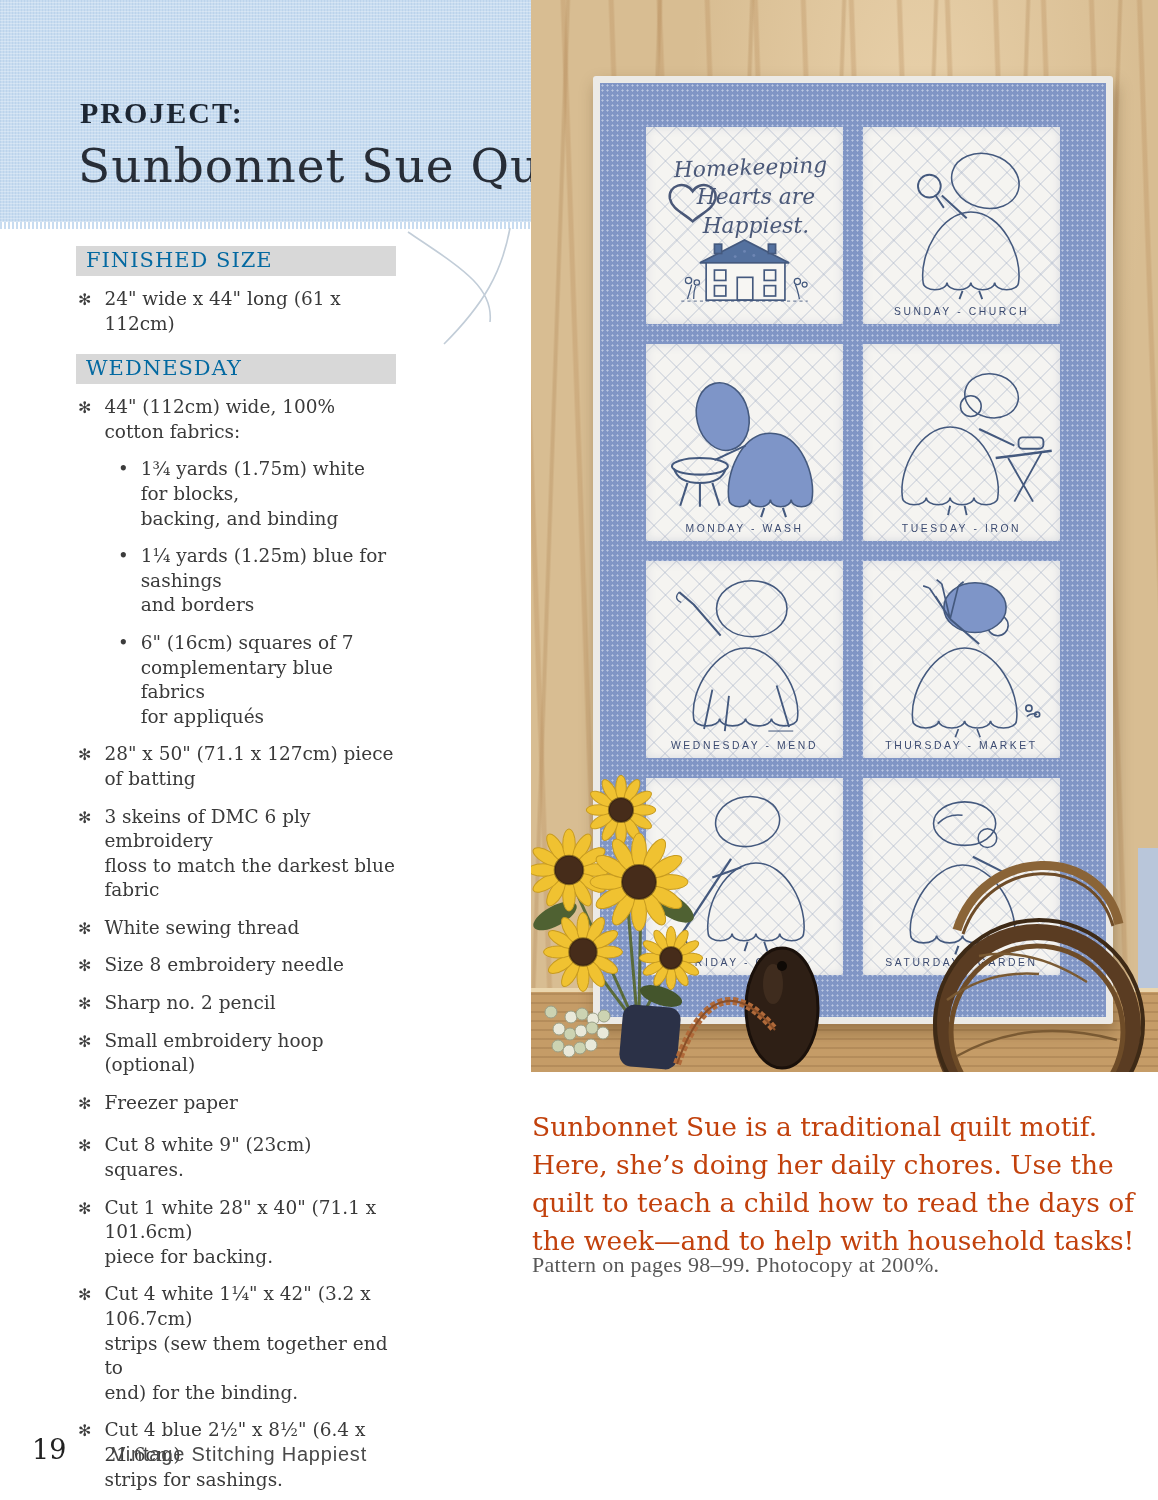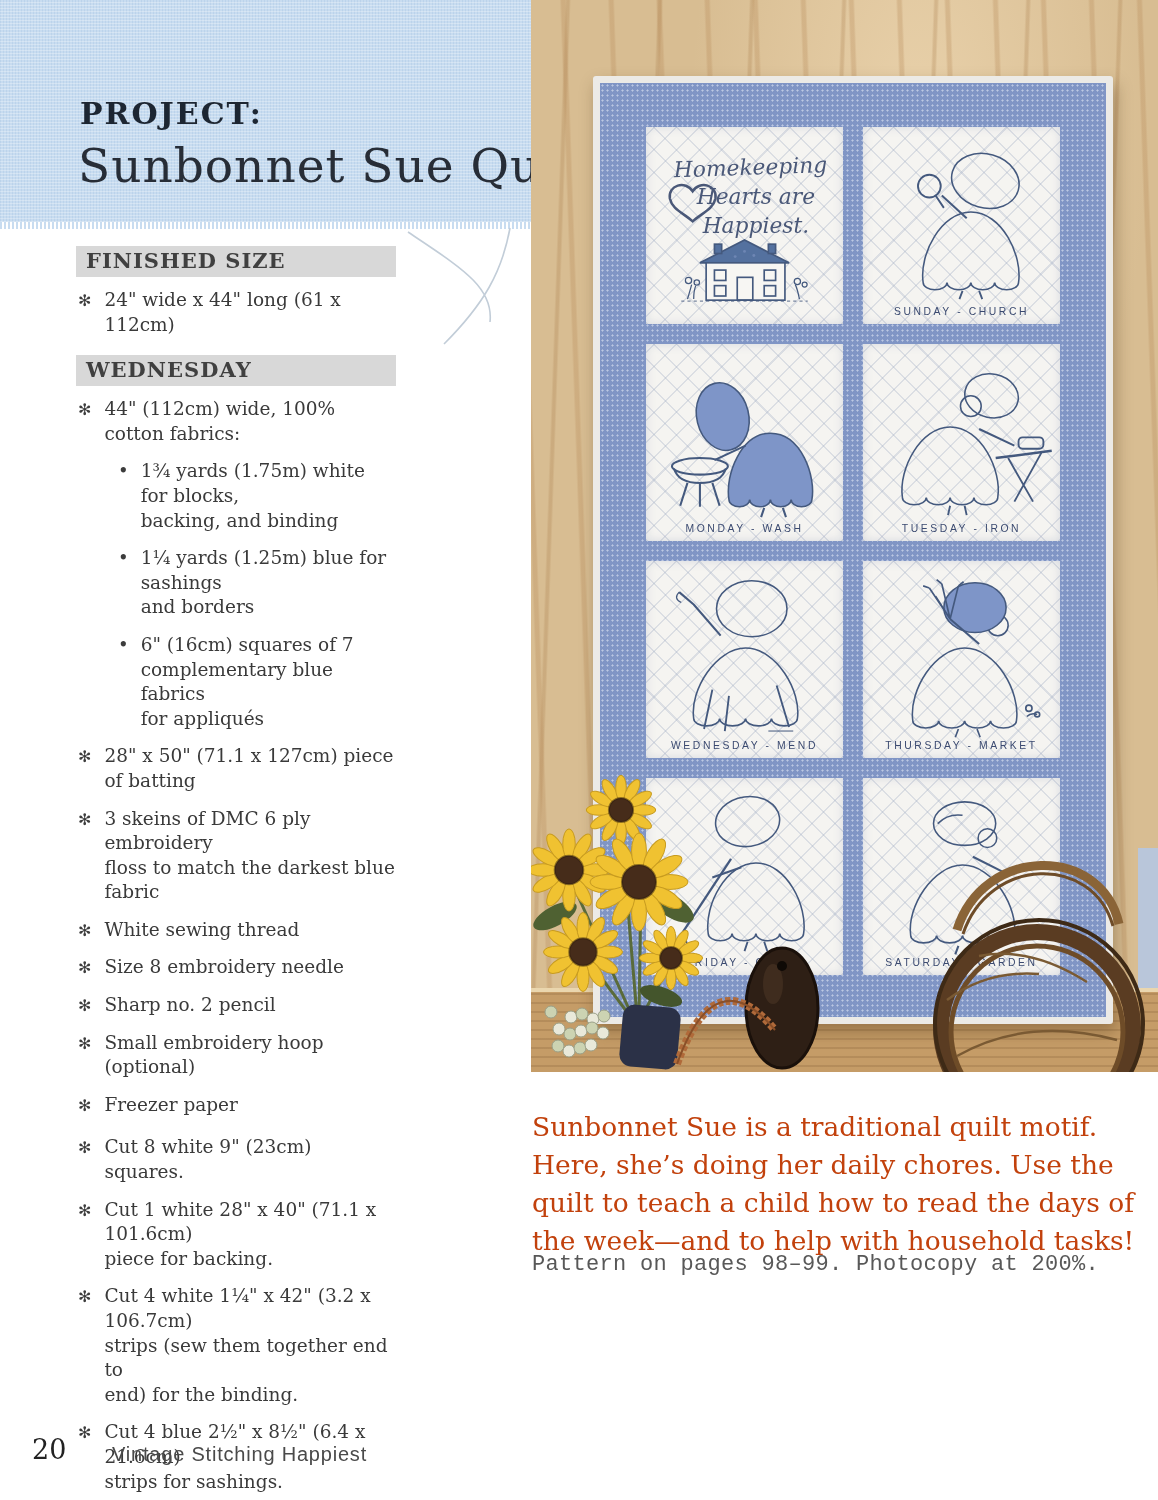--- a/index.html
+++ b/index.html
@@ -6,29 +6,29 @@
   .page{position:relative;width:1158px;height:1500px;background:#fff;overflow:hidden;
         font-family:"DejaVu Serif",serif;color:#3a3a3a;}
 
   
   .banner{position:absolute;left:0;top:0;width:531px;height:222px;background-color:#c8dcf0;
     background-image:
       repeating-linear-gradient(0deg, rgba(255,255,255,.28) 0 1px, rgba(255,255,255,0) 1px 3px),
       repeating-linear-gradient(90deg, rgba(150,185,220,.25) 0 1px, rgba(150,185,220,0) 1px 3px);}
   .banner-fray{position:absolute;left:0;top:222px;width:531px;height:7px;
     background-image:repeating-linear-gradient(90deg,#c8dcf0 0 2px, rgba(200,220,240,0) 2px 4px);}
-  .kicker{position:absolute;left:80px;top:96px;font-size:30px;font-weight:bold;letter-spacing:2px;color:#1d2632;}
+  .kicker{position:absolute;left:80px;top:96px;font-size:30px;font-weight:bold;letter-spacing:2px;color:#1d2632;font-family:Liberation Serif, serif;}
   .main-title{position:absolute;left:78px;top:138px;font-size:47px;font-weight:normal;color:#272d37;letter-spacing:1px;}
 
   .squiggle{position:absolute;left:398px;top:226px;}
 
   
   .left-col{position:absolute;left:76px;top:246px;width:320px;}
   .section{margin-bottom:18px;}
-  .sec-bar{background:#d8d8d8;color:#404040;font-size:21px;font-weight:bold;letter-spacing:1px;
+  .sec-bar{background:#d8d8d8;color:#0369a1;font-size:21px;font-weight:normal;letter-spacing:1px;
            padding:2px 15px 4px 10px;margin-bottom:4px;}
   .item{display:flex;gap:13px;margin:11px 0 13px 2px;font-size:18.5px;line-height:1.33;}
   .bullet{flex:0 0 auto;font-size:16px;color:#3c3c3c;padding-top:2px;}
   .itext{white-space:pre-line;}
   .subs{margin:2px 0 4px 42px;}
   .sub{display:flex;gap:12px;margin:13px 0;font-size:18.5px;line-height:1.33;}
   .dot{flex:0 0 auto;font-size:18px;color:#3c3c3c;}
 
   
   .photo{position:absolute;left:531px;top:0;width:627px;height:1072px;overflow:hidden;
@@ -57,21 +57,21 @@
   .qblock svg{display:block;width:100%;height:100%;}
 
   .bouquet{position:absolute;left:-10px;top:766px;}
   .wreath{position:absolute;left:356px;top:860px;}
   .pan{position:absolute;left:212px;top:944px;}
   .basket-handle{position:absolute;left:142px;top:952px;}
 
   
   .caption{position:absolute;left:532px;top:1108px;width:606px;font-size:26.5px;line-height:1.44;color:#c2410c;}
   .caption-note{position:absolute;left:532px;top:1252px;width:606px;
-    font-family:Liberation Mono, monospace;font-size:22px;color:#585858;letter-spacing:.3px;}
+    font-family:Liberation Serif, serif;font-size:22px;color:#585858;letter-spacing:.3px;}
   .folio{position:absolute;left:32px;top:1434px;font-size:27px;color:#222;}
   .book-title{position:absolute;left:112px;top:1443px;font-family:"Liberation Sans",sans-serif;
     font-size:20px;color:#4a4a4a;letter-spacing:.8px;}
 </style>
 </head>
 <body>
 
 <div class="page">
 
   <div class="banner"></div>
@@ -632,15 +632,15 @@
       </svg>
     <svg class="basket-handle" width="110" height="120">
   <path d="M4 112 Q42 6 102 78" fill="none" stroke="#b06a3a" stroke-width="8" stroke-dasharray="5 2.5"></path>
   <path d="M4 112 Q42 6 102 78" fill="none" stroke="#8a4f28" stroke-width="2"></path>
       </svg>
   </div>
 
   <div class="caption">Sunbonnet Sue is a traditional quilt motif. Here, she’s doing her daily chores. Use the quilt to teach a child how to read the days of the week—and to help with household tasks!</div>
   <div class="caption-note">Pattern on pages 98–99. Photocopy at 200%.</div>
 
-  <div class="folio">20</div>
+  <div class="folio">19</div>
   <div class="book-title">Vintage Stitching Happiest</div>
 </div>
 
 </body></html>

